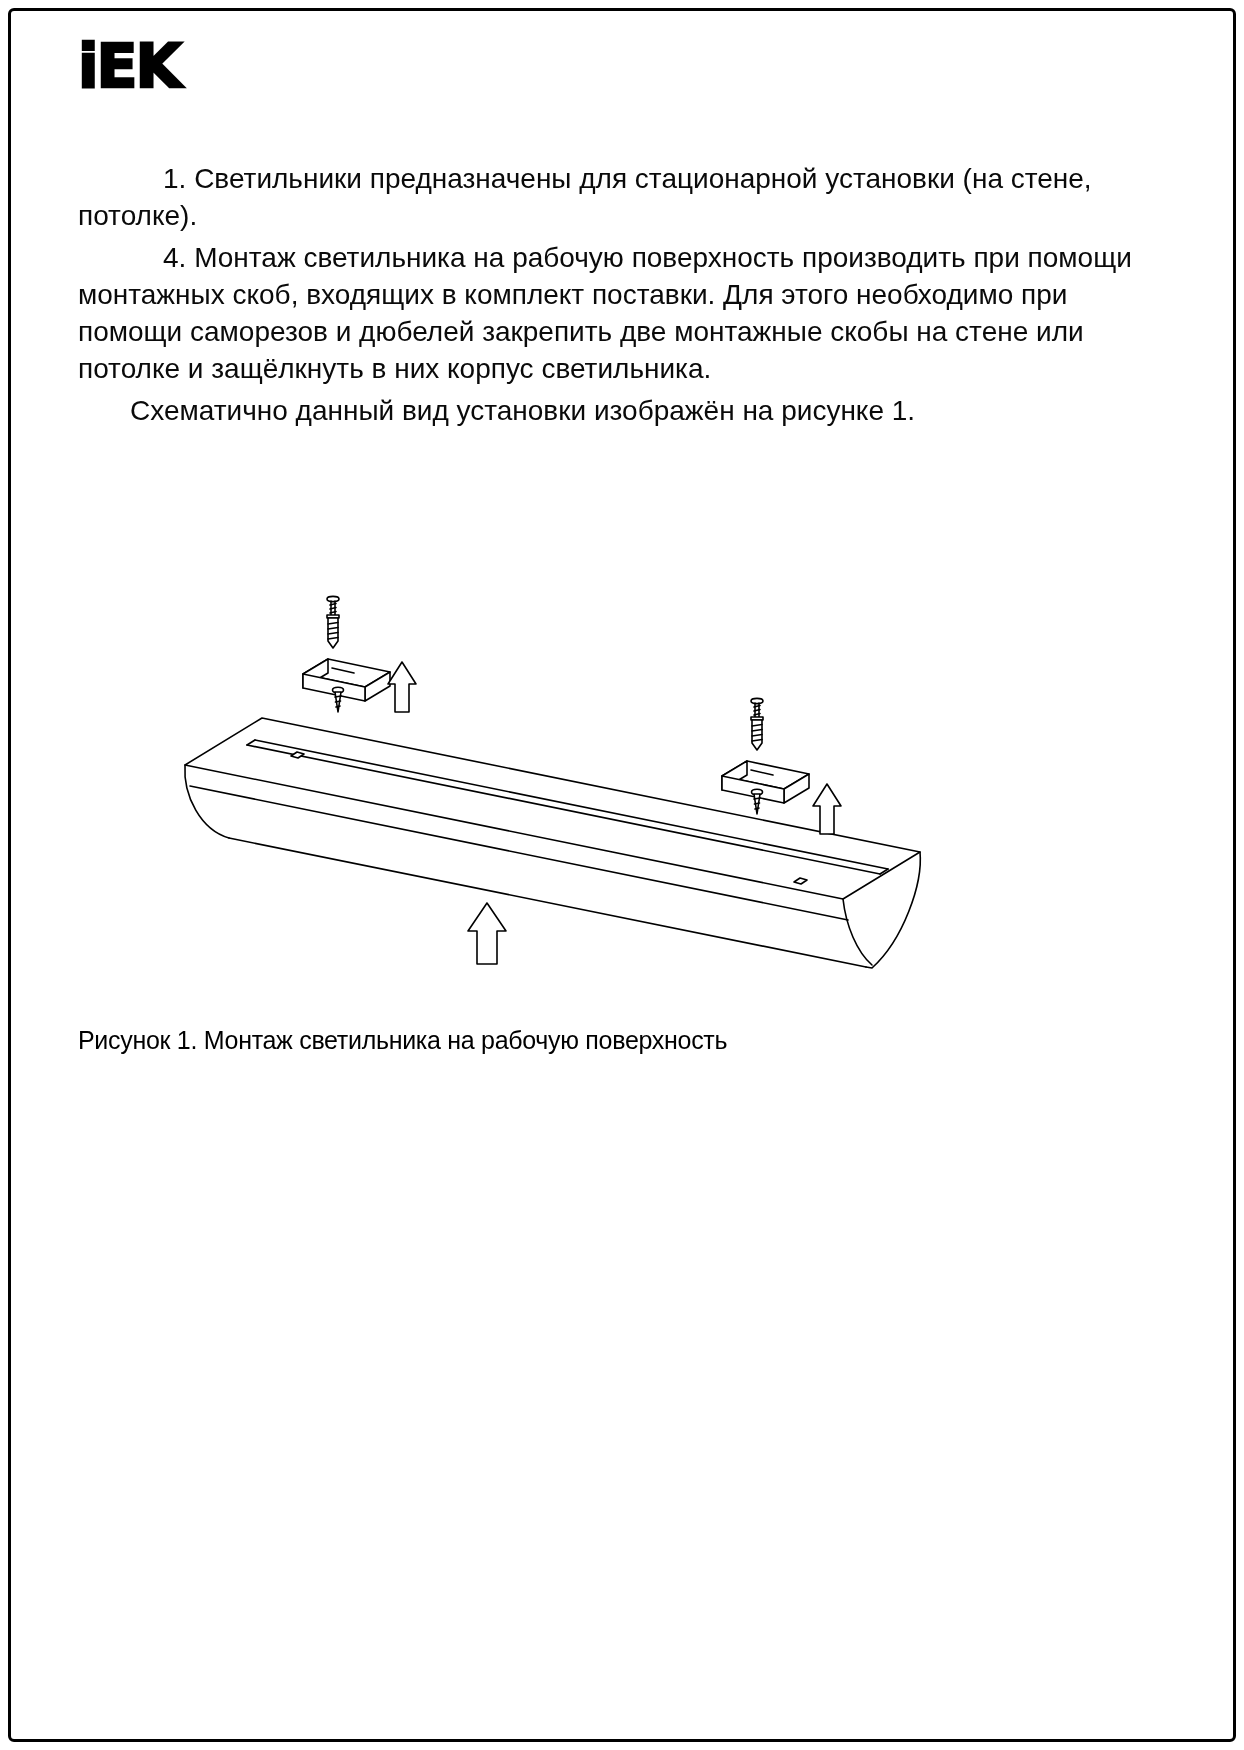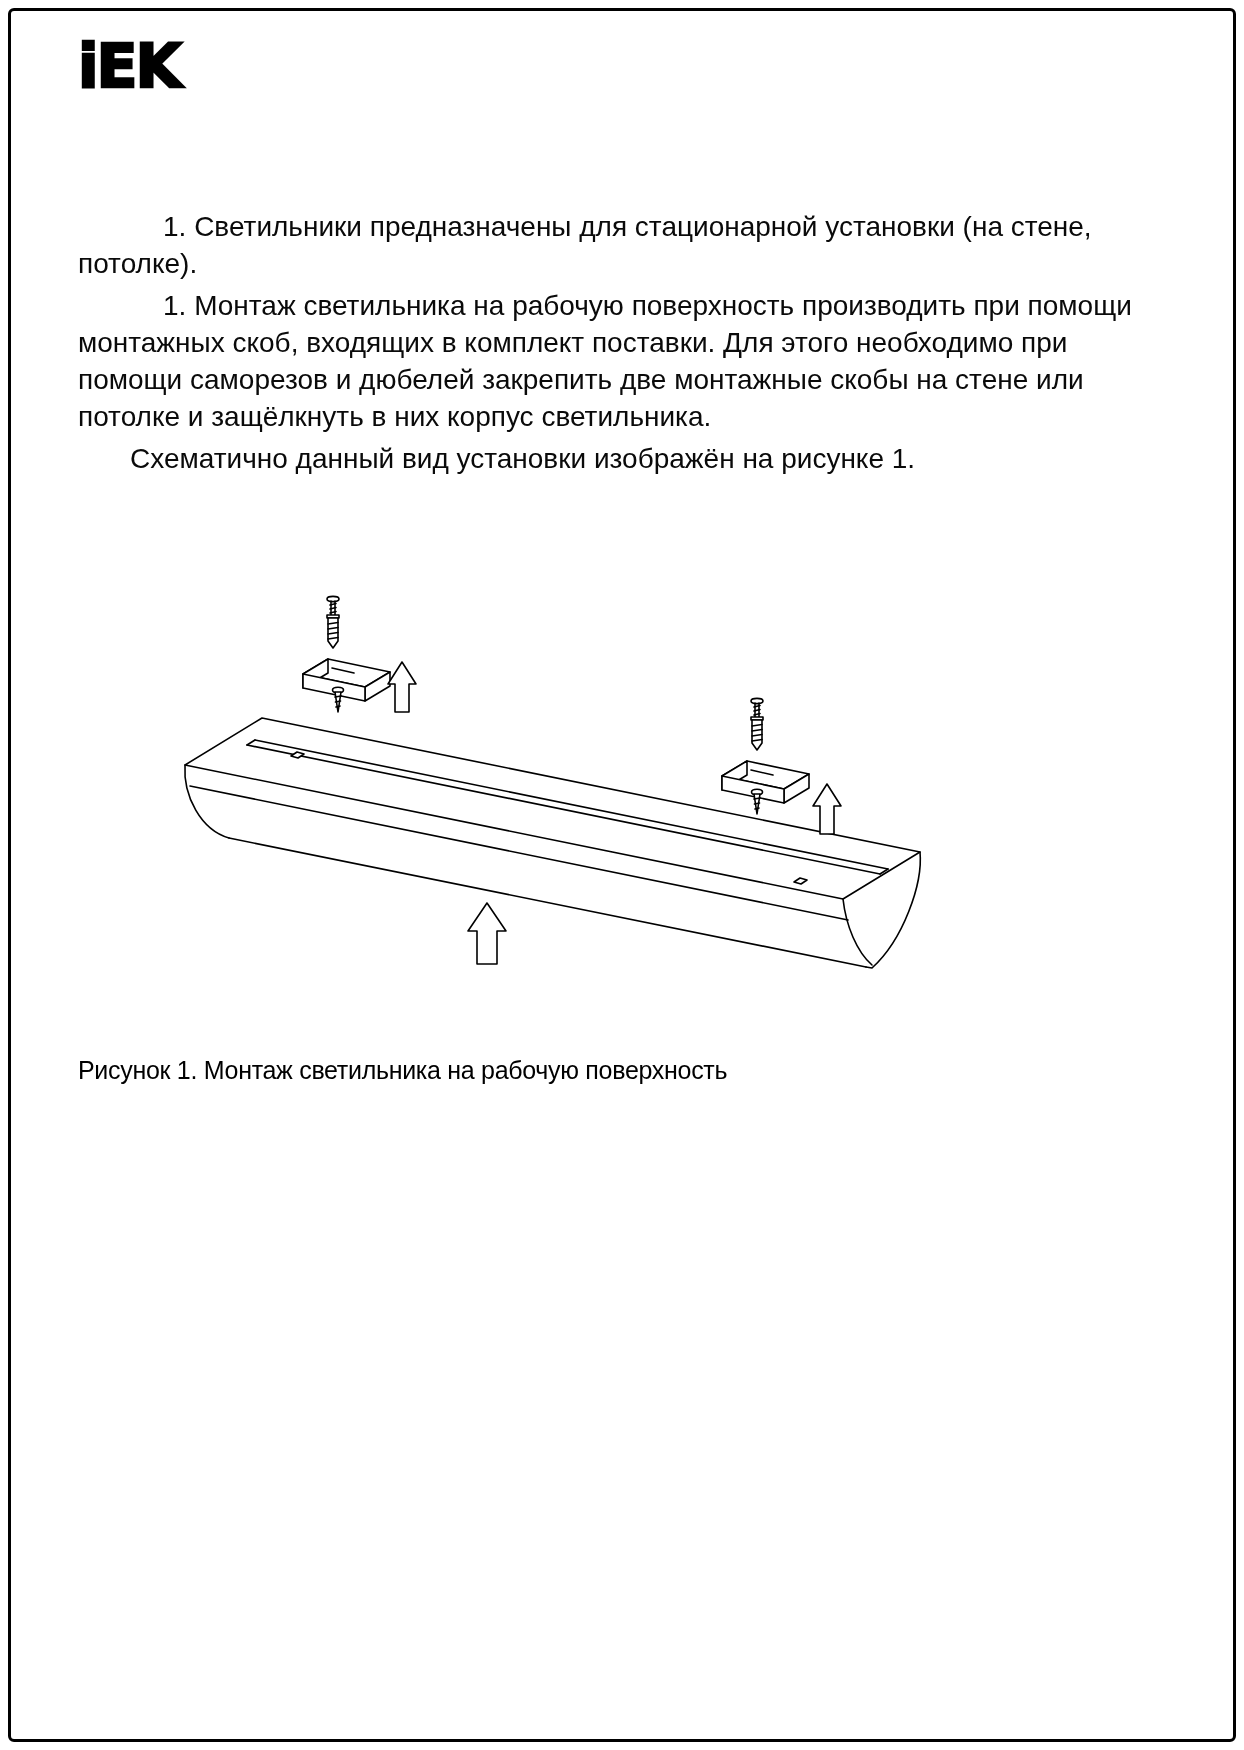--- a/index.html
+++ b/index.html
@@ -11,46 +11,46 @@
     position:absolute;inset:8px;border:3px solid #000;border-radius:6px;
     pointer-events:none;
   }
   .content{position:absolute;inset:0;padding:36px 78px 12px 78px;}
   .logo{
     font-family:"DejaVu Sans", sans-serif;
     font-size:60px;font-weight:bold;letter-spacing:-2px;
     -webkit-text-stroke:2.5px #000;
     line-height:1;display:inline-block;
   }
-  .text-block{margin-top:112px;}
+  .text-block{margin-top:64px;}
   .para{
     font-size:28px;line-height:37px;margin:0 0 5px 0;color:#0a0a0a;
   }
   .indent-lg{text-indent:85px;}
   .indent-sm{text-indent:52px;}
   .figure{
     position:absolute;left:0;top:590px;width:1244px;height:470px;
   }
   .figure svg{display:block;}
   .caption{
-    position:absolute;left:78px;top:1056px;
+    position:absolute;left:78px;top:1026px;
     font-size:25px;letter-spacing:-0.3px;color:#000;
   }
 </style>
 </head>
 <body>
 
 <div class="frame"></div>
 
 <div class="content">
   <div class="logo">iEK</div>
 
   <div class="text-block">
     <p class="para indent-lg">1.  Светильники предназначены для стационарной установки (на стене, потолке).</p>
-    <p class="para indent-lg">1.  Монтаж светильника на рабочую поверхность производить при помощи монтажных скоб, входящих в комплект поставки. Для этого необходимо при помощи саморезов и дюбелей закрепить две монтажные скобы на стене или потолке и защёлкнуть в них корпус светильника.</p>
+    <p class="para indent-lg">4.  Монтаж светильника на рабочую поверхность производить при помощи монтажных скоб, входящих в комплект поставки. Для этого необходимо при помощи саморезов и дюбелей закрепить две монтажные скобы на стене или потолке и защёлкнуть в них корпус светильника.</p>
     <p class="para indent-sm">Схематично данный вид установки изображён на рисунке 1.</p>
   </div>
 </div>
 
 <div class="figure">
   <svg width="1244" height="470" viewBox="0 0 1244 470" xmlns="http://www.w3.org/2000/svg" stroke="#000" stroke-width="1.6" fill="none" stroke-linejoin="round" stroke-linecap="round">
 
     <g>
       <polygon points="185,175 262,128 920,262 843,309" fill="#ffffff"></polygon>
 

